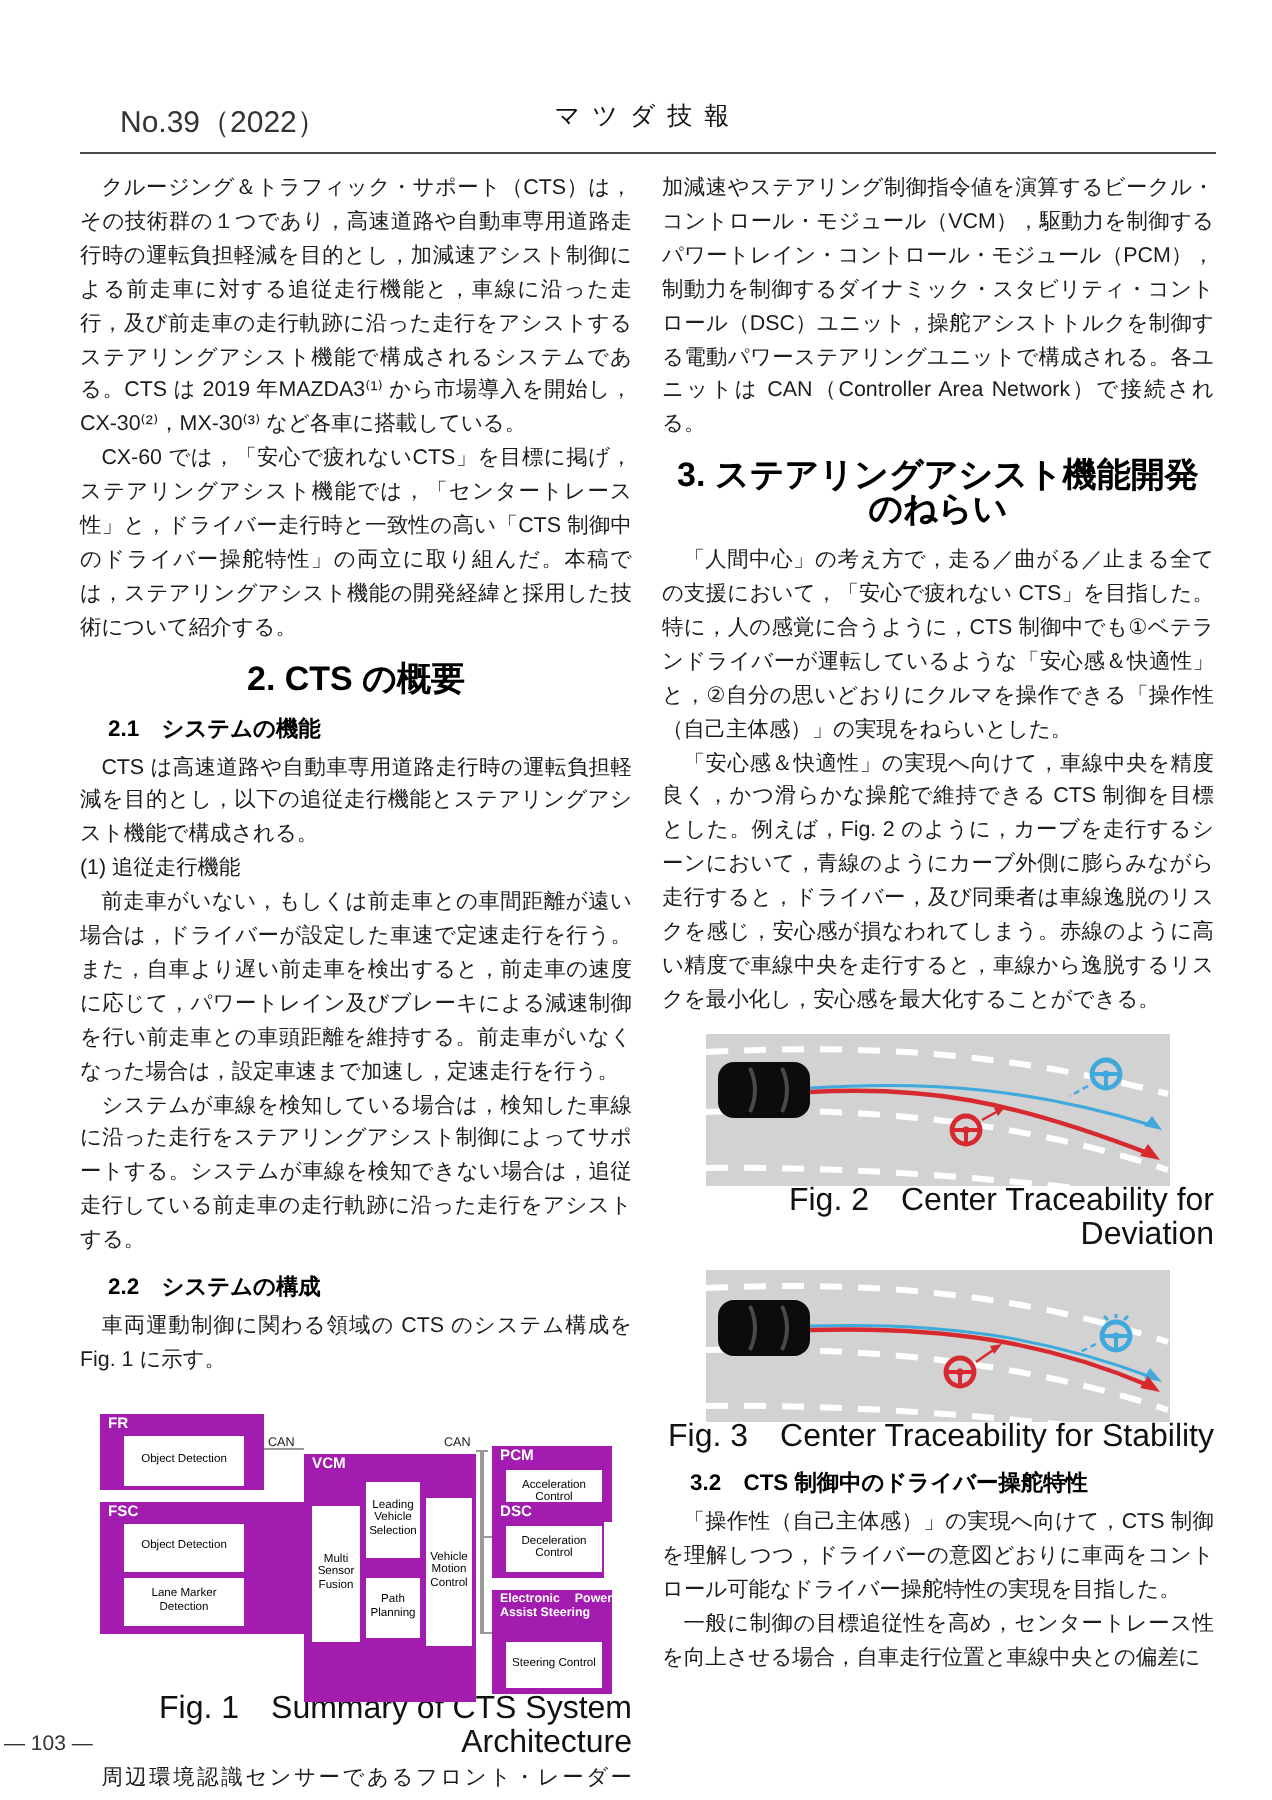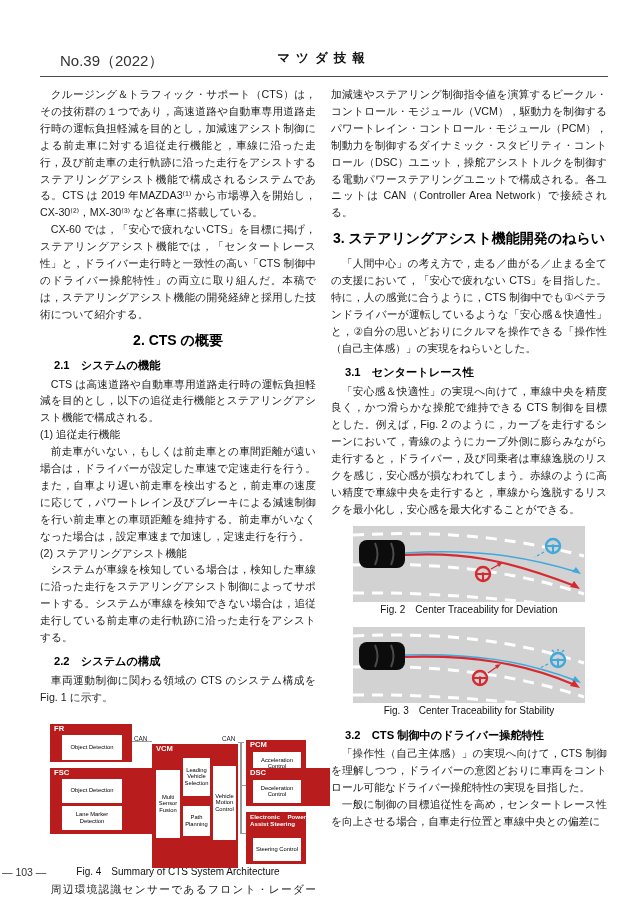--- a/index.html
+++ b/index.html
@@ -6,32 +6,32 @@
   body{
     width:636px;height:900px;background:#ffffff;position:relative;overflow:hidden;
     font-family:"Liberation Sans","DejaVu Sans",sans-serif;color:#1c1c1c;
     -webkit-font-smoothing:antialiased;
   }
   .page{padding:46px 28px 0 40px;}
   
   .hdr{position:relative;height:30px;border-bottom:1.3px solid #4a4a4a;}
   .hdr-issue{position:absolute;left:20px;top:6px;font-size:15px;color:#333;}
   .hdr-journal{position:absolute;left:0;right:0;top:4px;text-align:center;
-    font-size:12.5px;font-weight:bold;letter-spacing:6px;color:#111;}
+    font-size:12.5px;font-weight:normal;letter-spacing:6px;color:#111;}
   
   .cols{display:flex;gap:15px;margin-top:9px;}
   .col{width:276px;font-size:10.7px;line-height:16.9px;text-align:justify;}
   .col p{margin:0;text-indent:1em;}
   .col p.noindent{text-indent:0;}
-  h2.sec{font-size:14px;font-weight:bold;text-align:center;margin:9px 0 8px 0;color:#000;}
+  h2.sec{font-size:17px;font-weight:bold;text-align:center;margin:9px 0 8px 0;color:#000;}
   h3.sub{font-size:11.2px;font-weight:bold;margin:7px 0 2px 0;text-indent:14px;color:#000;}
-  .fig-cap{text-align:center;font-size:10px;margin:5px 0 8px 0;text-indent:0 !important;color:#111;}
+  .fig-cap{text-align:right;font-size:16px;margin:5px 0 8px 0;text-indent:0 !important;color:#111;}
   
   .f1{position:relative;width:256px;height:148px;margin:10px auto 0 auto;background:#fff;}
-  .f1-blk{position:absolute;background:#b91c1c;color:#fff;}
+  .f1-blk{position:absolute;background:#a21caf;color:#fff;}
   .f1-lbl{position:absolute;left:4px;top:1px;font-size:7.6px;font-weight:bold;color:#fff;line-height:1.15;}
   .f1-wbox{position:absolute;background:#fff;color:#000;display:flex;align-items:center;justify-content:center;
     text-align:center;font-size:5.8px;line-height:1.15;padding:1px;}
   .f1-can{position:absolute;font-size:6.3px;color:#222;}
   .f1-line{position:absolute;background:#9a9a9a;}
   
   .roadfig{display:block;margin:8px auto 0 auto;}
   
   .ftr{position:absolute;left:2px;right:0;bottom:22px;font-size:10.5px;color:#333;}
 </style>
@@ -48,21 +48,20 @@
   <div class="cols">
 
     <div class="col">
       <p>クルージング＆トラフィック・サポート（CTS）は，その技術群の１つであり，高速道路や自動車専用道路走行時の運転負担軽減を目的とし，加減速アシスト制御による前走車に対する追従走行機能と，車線に沿った走行，及び前走車の走行軌跡に沿った走行をアシストするステアリングアシスト機能で構成されるシステムである。CTS は 2019 年MAZDA3⁽¹⁾ から市場導入を開始し，CX-30⁽²⁾，MX-30⁽³⁾ など各車に搭載している。</p>
       <p>CX-60 では，「安心で疲れないCTS」を目標に掲げ，ステアリングアシスト機能では，「センタートレース性」と，ドライバー走行時と一致性の高い「CTS 制御中のドライバー操舵特性」の両立に取り組んだ。本稿では，ステアリングアシスト機能の開発経緯と採用した技術について紹介する。</p>
       <h2 class="sec">2. CTS の概要</h2>
       <h3 class="sub">2.1　システムの機能</h3>
       <p>CTS は高速道路や自動車専用道路走行時の運転負担軽減を目的とし，以下の追従走行機能とステアリングアシスト機能で構成される。</p>
       <p class="noindent">(1) 追従走行機能</p>
       <p>前走車がいない，もしくは前走車との車間距離が遠い場合は，ドライバーが設定した車速で定速走行を行う。また，自車より遅い前走車を検出すると，前走車の速度に応じて，パワートレイン及びブレーキによる減速制御を行い前走車との車頭距離を維持する。前走車がいなくなった場合は，設定車速まで加速し，定速走行を行う。</p>
-      <p class="noindent">(2) ステアリングアシスト機能</p>
       <p>システムが車線を検知している場合は，検知した車線に沿った走行をステアリングアシスト制御によってサポートする。システムが車線を検知できない場合は，追従走行している前走車の走行軌跡に沿った走行をアシストする。</p>
       <h3 class="sub">2.2　システムの構成</h3>
       <p>車両運動制御に関わる領域の CTS のシステム構成を Fig. 1 に示す。</p>
 
       <div class="f1">
 
         <div class="f1-line" style="left:82px;top:25px;width:20px;height:1.5px;"></div>
         <div class="f1-line" style="left:82px;top:83px;width:20px;height:1.5px;"></div>
         <div class="f1-line" style="left:188px;top:26px;width:6px;height:1.5px;"></div>
         <div class="f1-line" style="left:190px;top:26px;width:1.5px;height:92px;"></div>
@@ -89,40 +88,39 @@
           <div class="f1-wbox" style="left:31px;top:14px;width:25px;height:36px;">Leading Vehicle Selection</div>
           <div class="f1-wbox" style="left:31px;top:62px;width:25px;height:28px;">Path Planning</div>
           <div class="f1-wbox" style="left:61px;top:22px;width:21px;height:72px;">Vehicle Motion Control</div>
         </div>
 
         <div class="f1-blk" style="left:196px;top:8px;width:60px;height:38px;margin-top:16px;">
           <span class="f1-lbl">PCM</span>
           <div class="f1-wbox" style="left:7px;top:12px;width:46px;height:21px;">Acceleration Control</div>
         </div>
 
-        <div class="f1-blk" style="left:196px;top:52px;width:84px;height:38px;">
+        <div class="f1-blk" style="left:196px;top:52px;width:56px;height:38px;">
           <span class="f1-lbl">DSC</span>
           <div class="f1-wbox" style="left:7px;top:12px;width:46px;height:21px;">Deceleration Control</div>
         </div>
 
         <div class="f1-blk" style="left:196px;top:96px;width:60px;height:52px;">
           <span class="f1-lbl" style="font-size:6.2px;">Electronic Power Assist Steering</span>
           <div class="f1-wbox" style="left:7px;top:26px;width:46px;height:21px;">Steering Control</div>
         </div>
       </div>
-      <p class="fig-cap">Fig. 4　Summary of CTS System Architecture</p>
+      <p class="fig-cap">Fig. 1　Summary of CTS System Architecture</p>
 
       <p>周辺環境認識センサーであるフロント・レーダー（FR），及びフォワード・センシング・カメラ（FSC），それらのセンサーの情報を統合，前走車や走行軌跡の判断，</p>
     </div>
 
     <div class="col">
       <p class="noindent">加減速やステアリング制御指令値を演算するビークル・コントロール・モジュール（VCM），駆動力を制御するパワートレイン・コントロール・モジュール（PCM），制動力を制御するダイナミック・スタビリティ・コントロール（DSC）ユニット，操舵アシストトルクを制御する電動パワーステアリングユニットで構成される。各ユニットは CAN（Controller Area Network）で接続される。</p>
       <h2 class="sec">3. ステアリングアシスト機能開発のねらい</h2>
       <p>「人間中心」の考え方で，走る／曲がる／止まる全ての支援において，「安心で疲れない CTS」を目指した。特に，人の感覚に合うように，CTS 制御中でも①ベテランドライバーが運転しているような「安心感＆快適性」と，②自分の思いどおりにクルマを操作できる「操作性（自己主体感）」の実現をねらいとした。</p>
-      <h3 class="sub">3.1　センタートレース性</h3>
       <p>「安心感＆快適性」の実現へ向けて，車線中央を精度良く，かつ滑らかな操舵で維持できる CTS 制御を目標とした。例えば，Fig. 2 のように，カーブを走行するシーンにおいて，青線のようにカーブ外側に膨らみながら走行すると，ドライバー，及び同乗者は車線逸脱のリスクを感じ，安心感が損なわれてしまう。赤線のように高い精度で車線中央を走行すると，車線から逸脱するリスクを最小化し，安心感を最大化することができる。</p>
 
       <svg class="roadfig" width="232" height="76" viewBox="0 0 232 76">
         <rect x="0" y="0" width="232" height="76" fill="#d2d2d2"></rect>
         <path d="M0,9 C80,5 150,9 231,30" fill="none" stroke="#ffffff" stroke-width="3" stroke-dasharray="11 8"></path>
         <path d="M0,39 C80,36 160,44 231,68" fill="none" stroke="#ffffff" stroke-width="3" stroke-dasharray="11 8"></path>
         <path d="M0,67 C70,66 140,72 195,78" fill="none" stroke="#ffffff" stroke-width="3" stroke-dasharray="11 8"></path>
 
         <g>
           <rect x="6" y="14" width="46" height="28" rx="8" fill="#0c0c0c"></rect>

